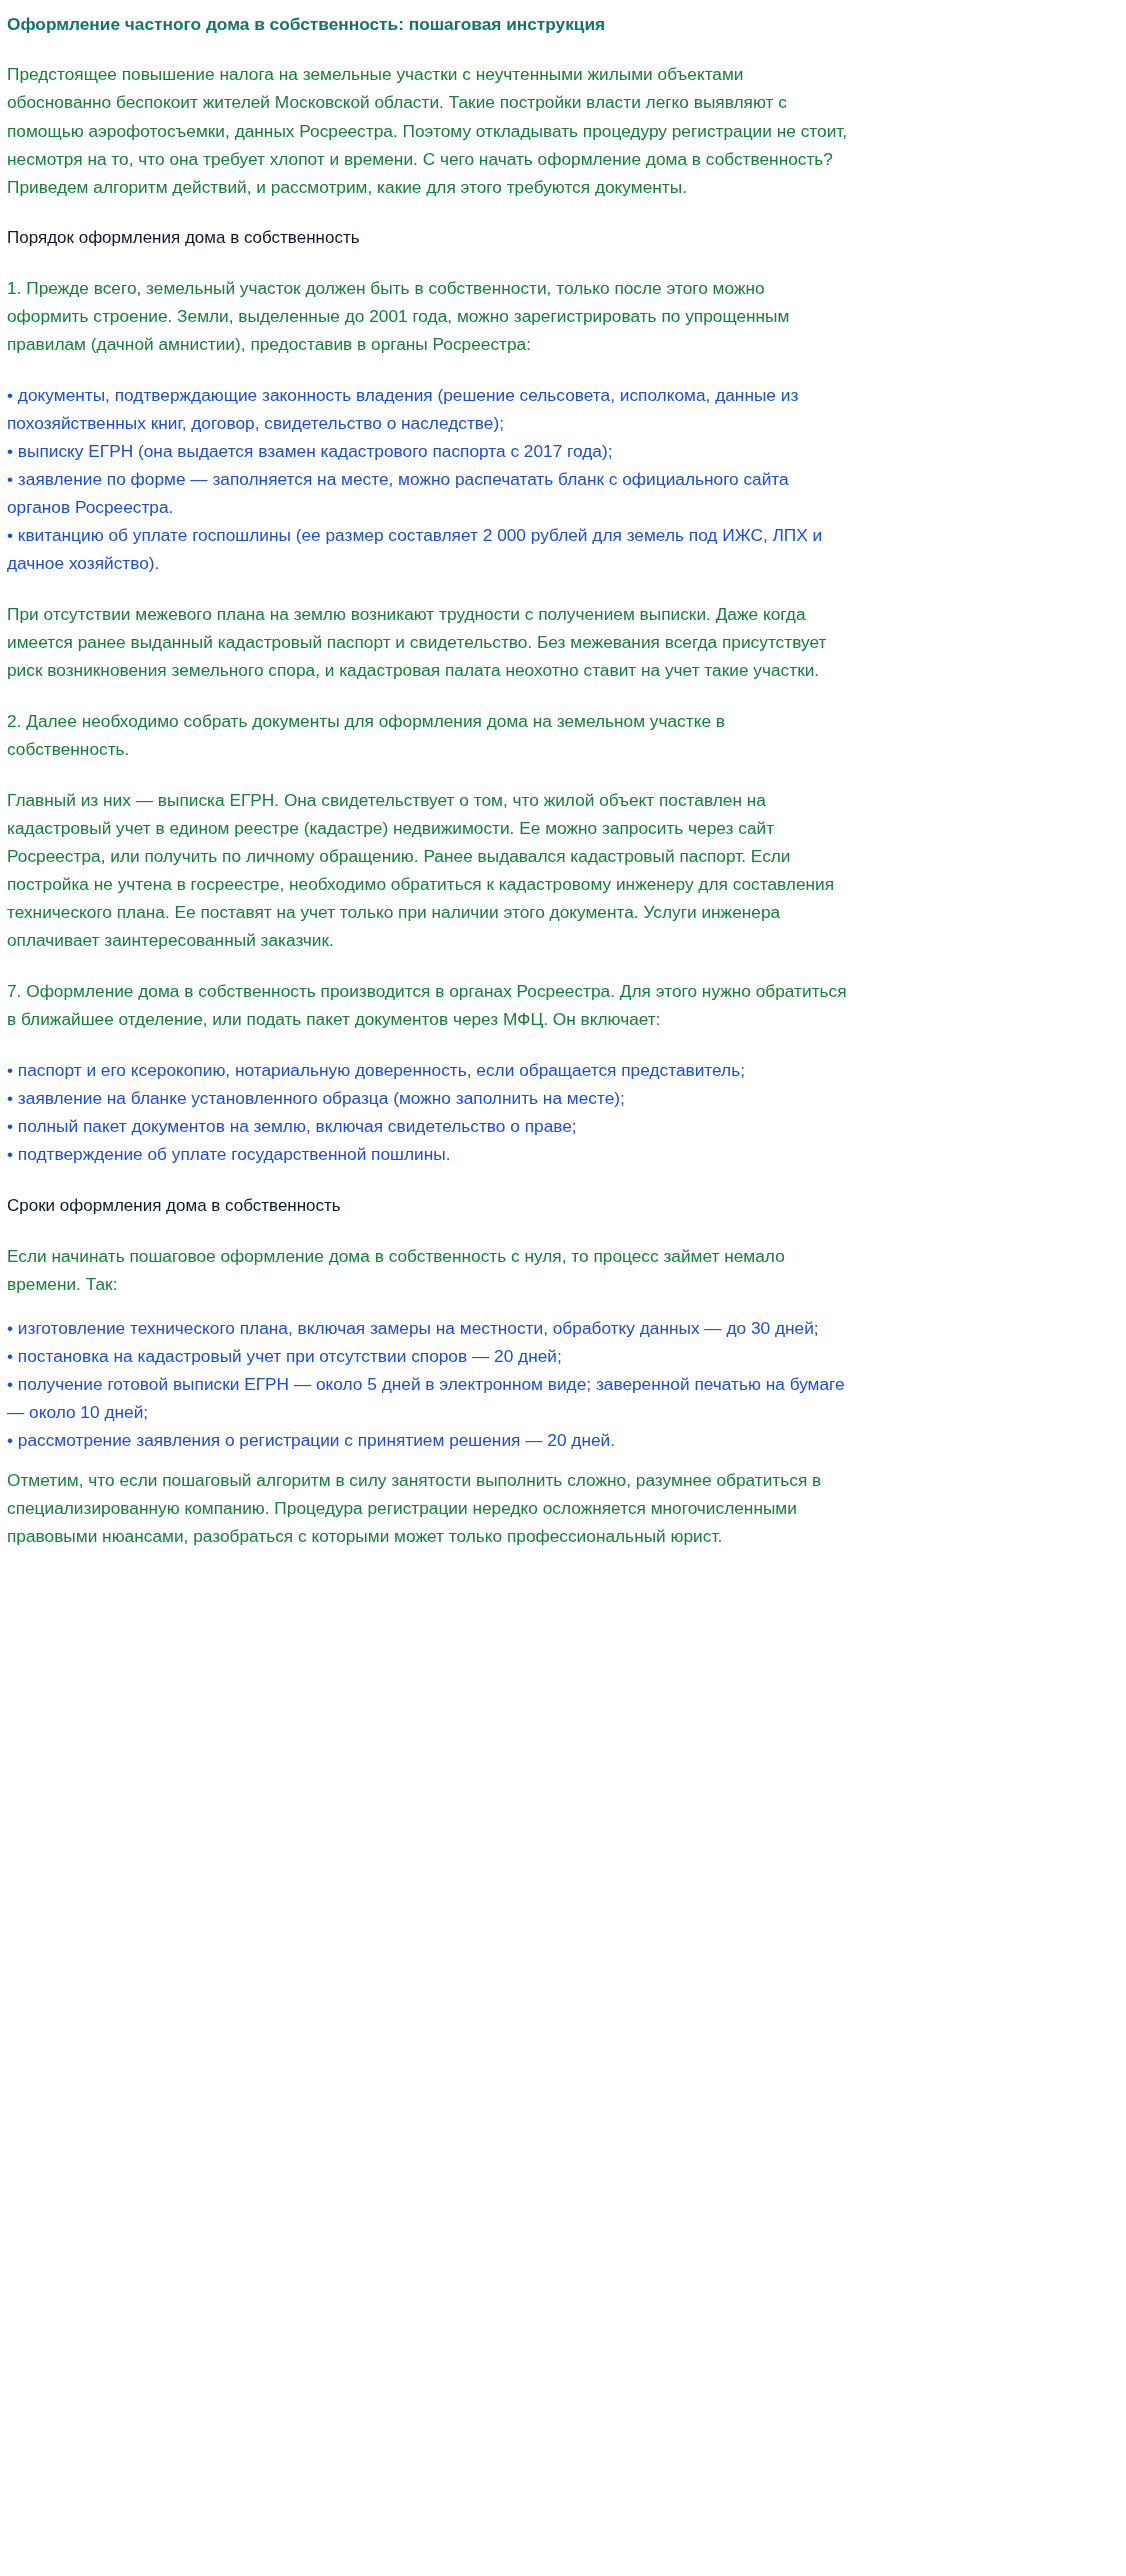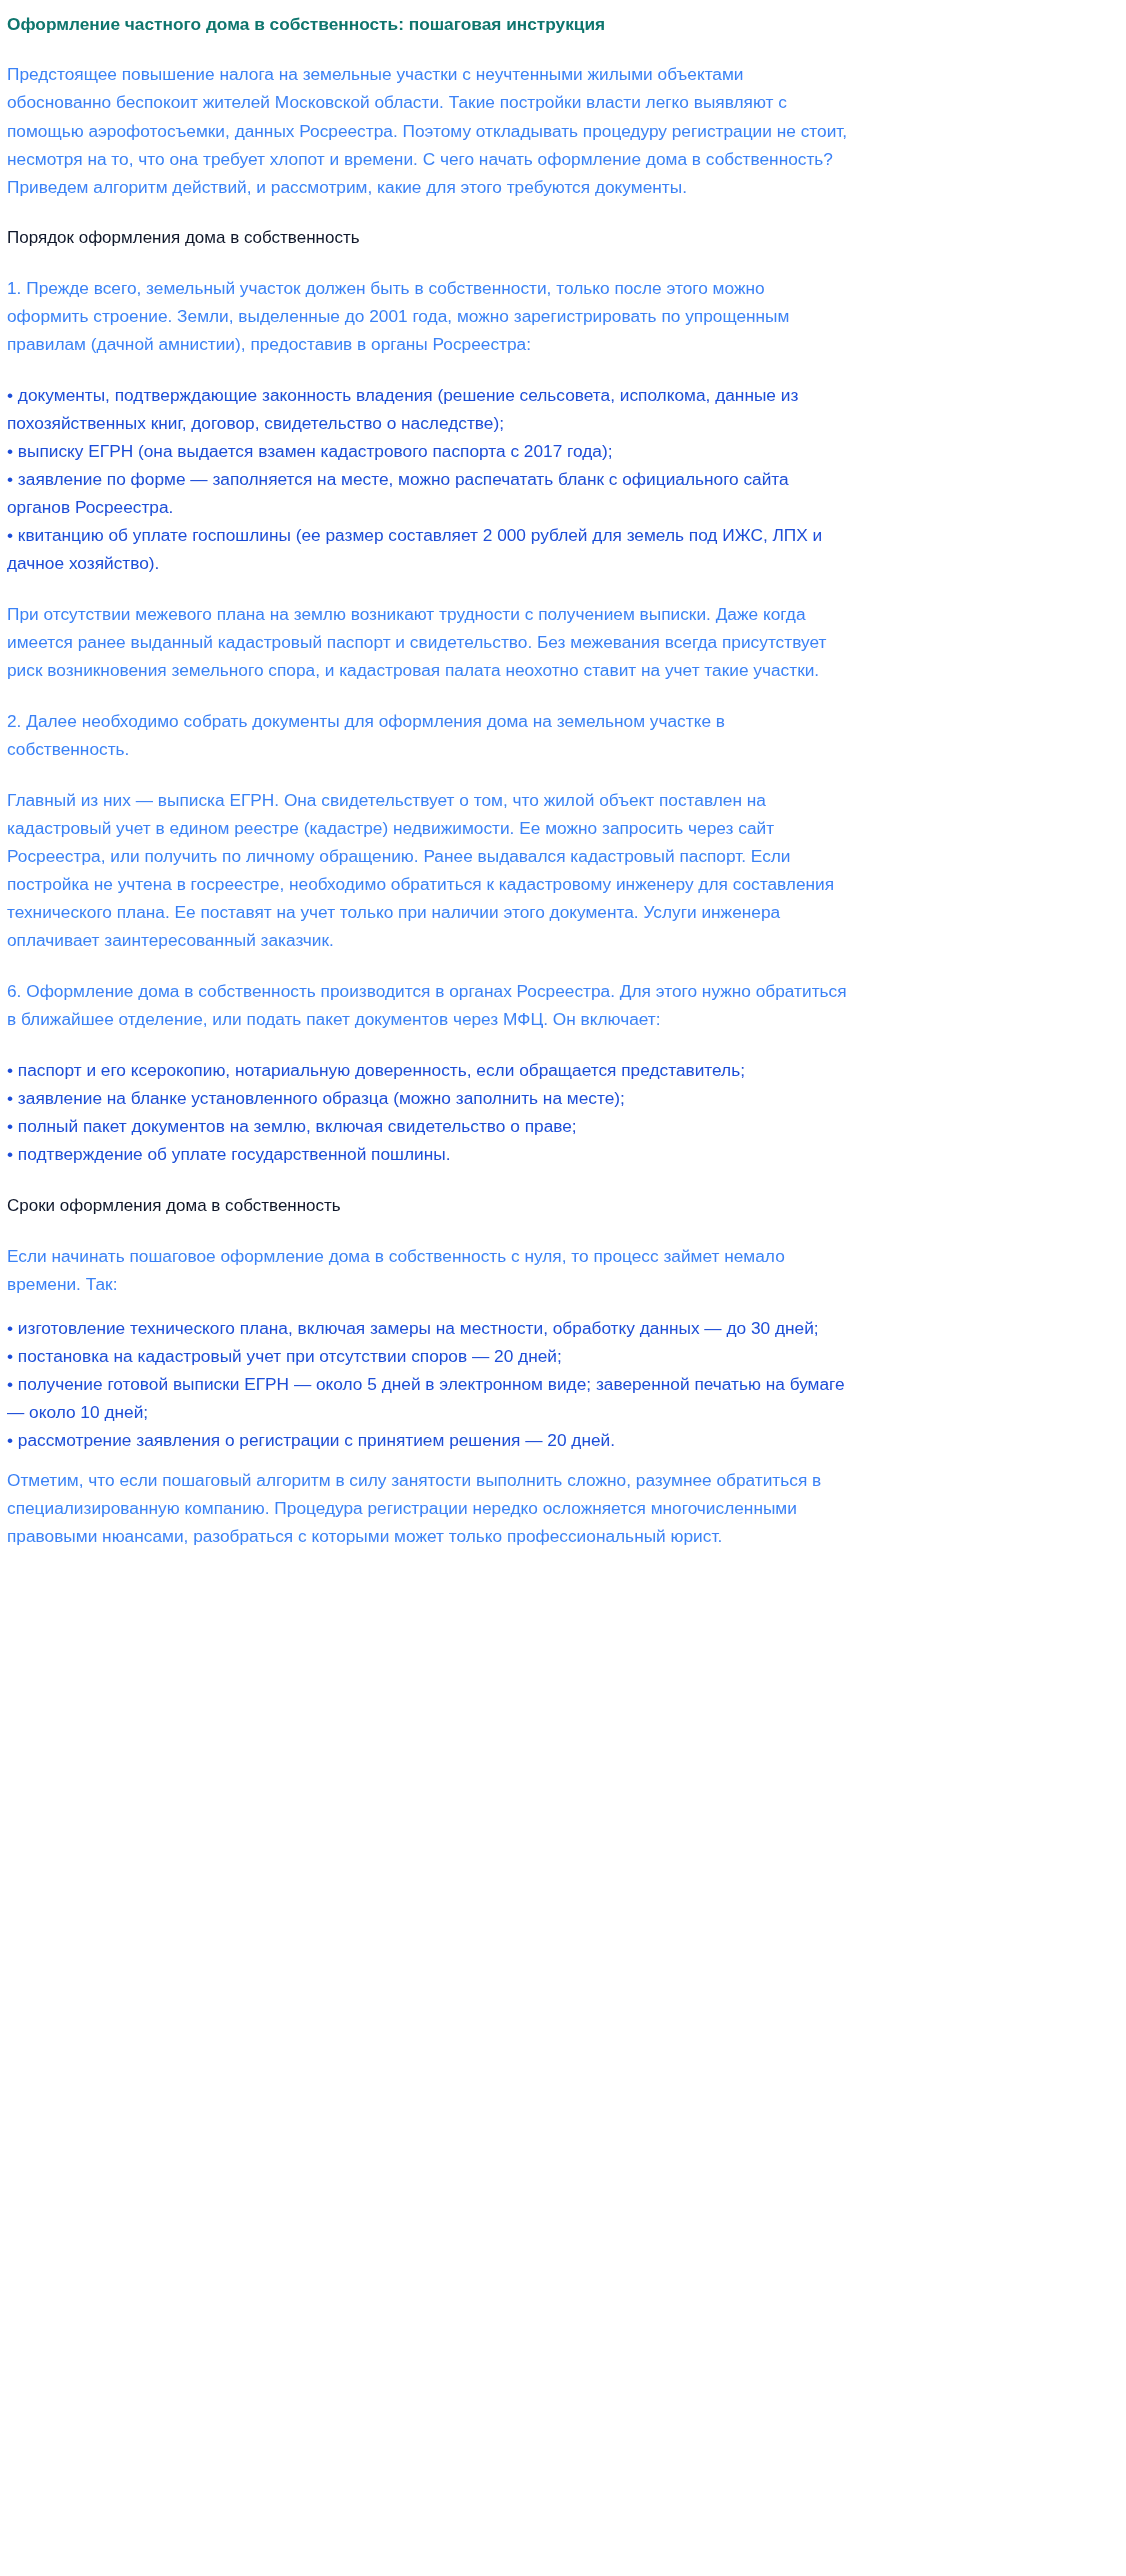--- a/index.html
+++ b/index.html
@@ -26,21 +26,21 @@
     font-size: 17.3px;
     font-weight: bold;
     line-height: 1.45;
     margin: 0 0 23px 0;
     color: #0f766e;
   }
   p.para {
     font-size: 17.3px;
     line-height: 1.62;
     margin: 0 0 23px 0;
-    color: #3b82f6;
+    color: #15803d;
     font-weight: normal;
   }
   p.para.tight {
     margin-bottom: 16px;
   }
   p.heading {
     font-size: 17px;
     line-height: 1.62;
     margin: 0 0 23px 0;
     color: #0f172a;
@@ -81,21 +81,21 @@
       <li>• квитанцию об уплате госпошлины (ее размер составляет 2 000 рублей для земель под ИЖС, ЛПХ и дачное хозяйство).</li>
     </ul>
 
     <p class="para">При отсутствии межевого плана на землю возникают трудности с получением выписки. Даже когда имеется ранее выданный кадастровый паспорт и свидетельство. Без межевания всегда присутствует риск возникновения земельного спора, и кадастровая палата неохотно ставит на учет такие участки.</p>
 
     <p class="para">2. Далее необходимо собрать документы для оформления дома на земельном участке в собственность.</p>
 
     <p class="para">Главный из них — выписка ЕГРН. Она свидетельствует о том, что жилой объект поставлен на кадастровый учет в едином реестре (кадастре) недвижимости. Ее можно запросить через сайт Росреестра, или получить по личному обращению. Ранее выдавался кадастровый паспорт. Если постройка не учтена в госреестре, необходимо обратиться к кадастровому инженеру для составления технического плана. Ее поставят на учет только при наличии этого документа. Услуги инженера оплачивает заинтересованный заказчик.</p>
 
 
-    <p class="para">6. Оформление дома в собственность производится в органах Росреестра. Для этого нужно обратиться в ближайшее отделение, или подать пакет документов через МФЦ. Он включает:</p>
+    <p class="para">7. Оформление дома в собственность производится в органах Росреестра. Для этого нужно обратиться в ближайшее отделение, или подать пакет документов через МФЦ. Он включает:</p>
 
     <ul class="bullets">
       <li>• паспорт и его ксерокопию, нотариальную доверенность, если обращается представитель;</li>
       <li>• заявление на бланке установленного образца (можно заполнить на месте);</li>
       <li>• полный пакет документов на землю, включая свидетельство о праве;</li>
       <li>• подтверждение об уплате государственной пошлины.</li>
     </ul>
 
     <p class="heading">Сроки оформления дома в собственность</p>
 

